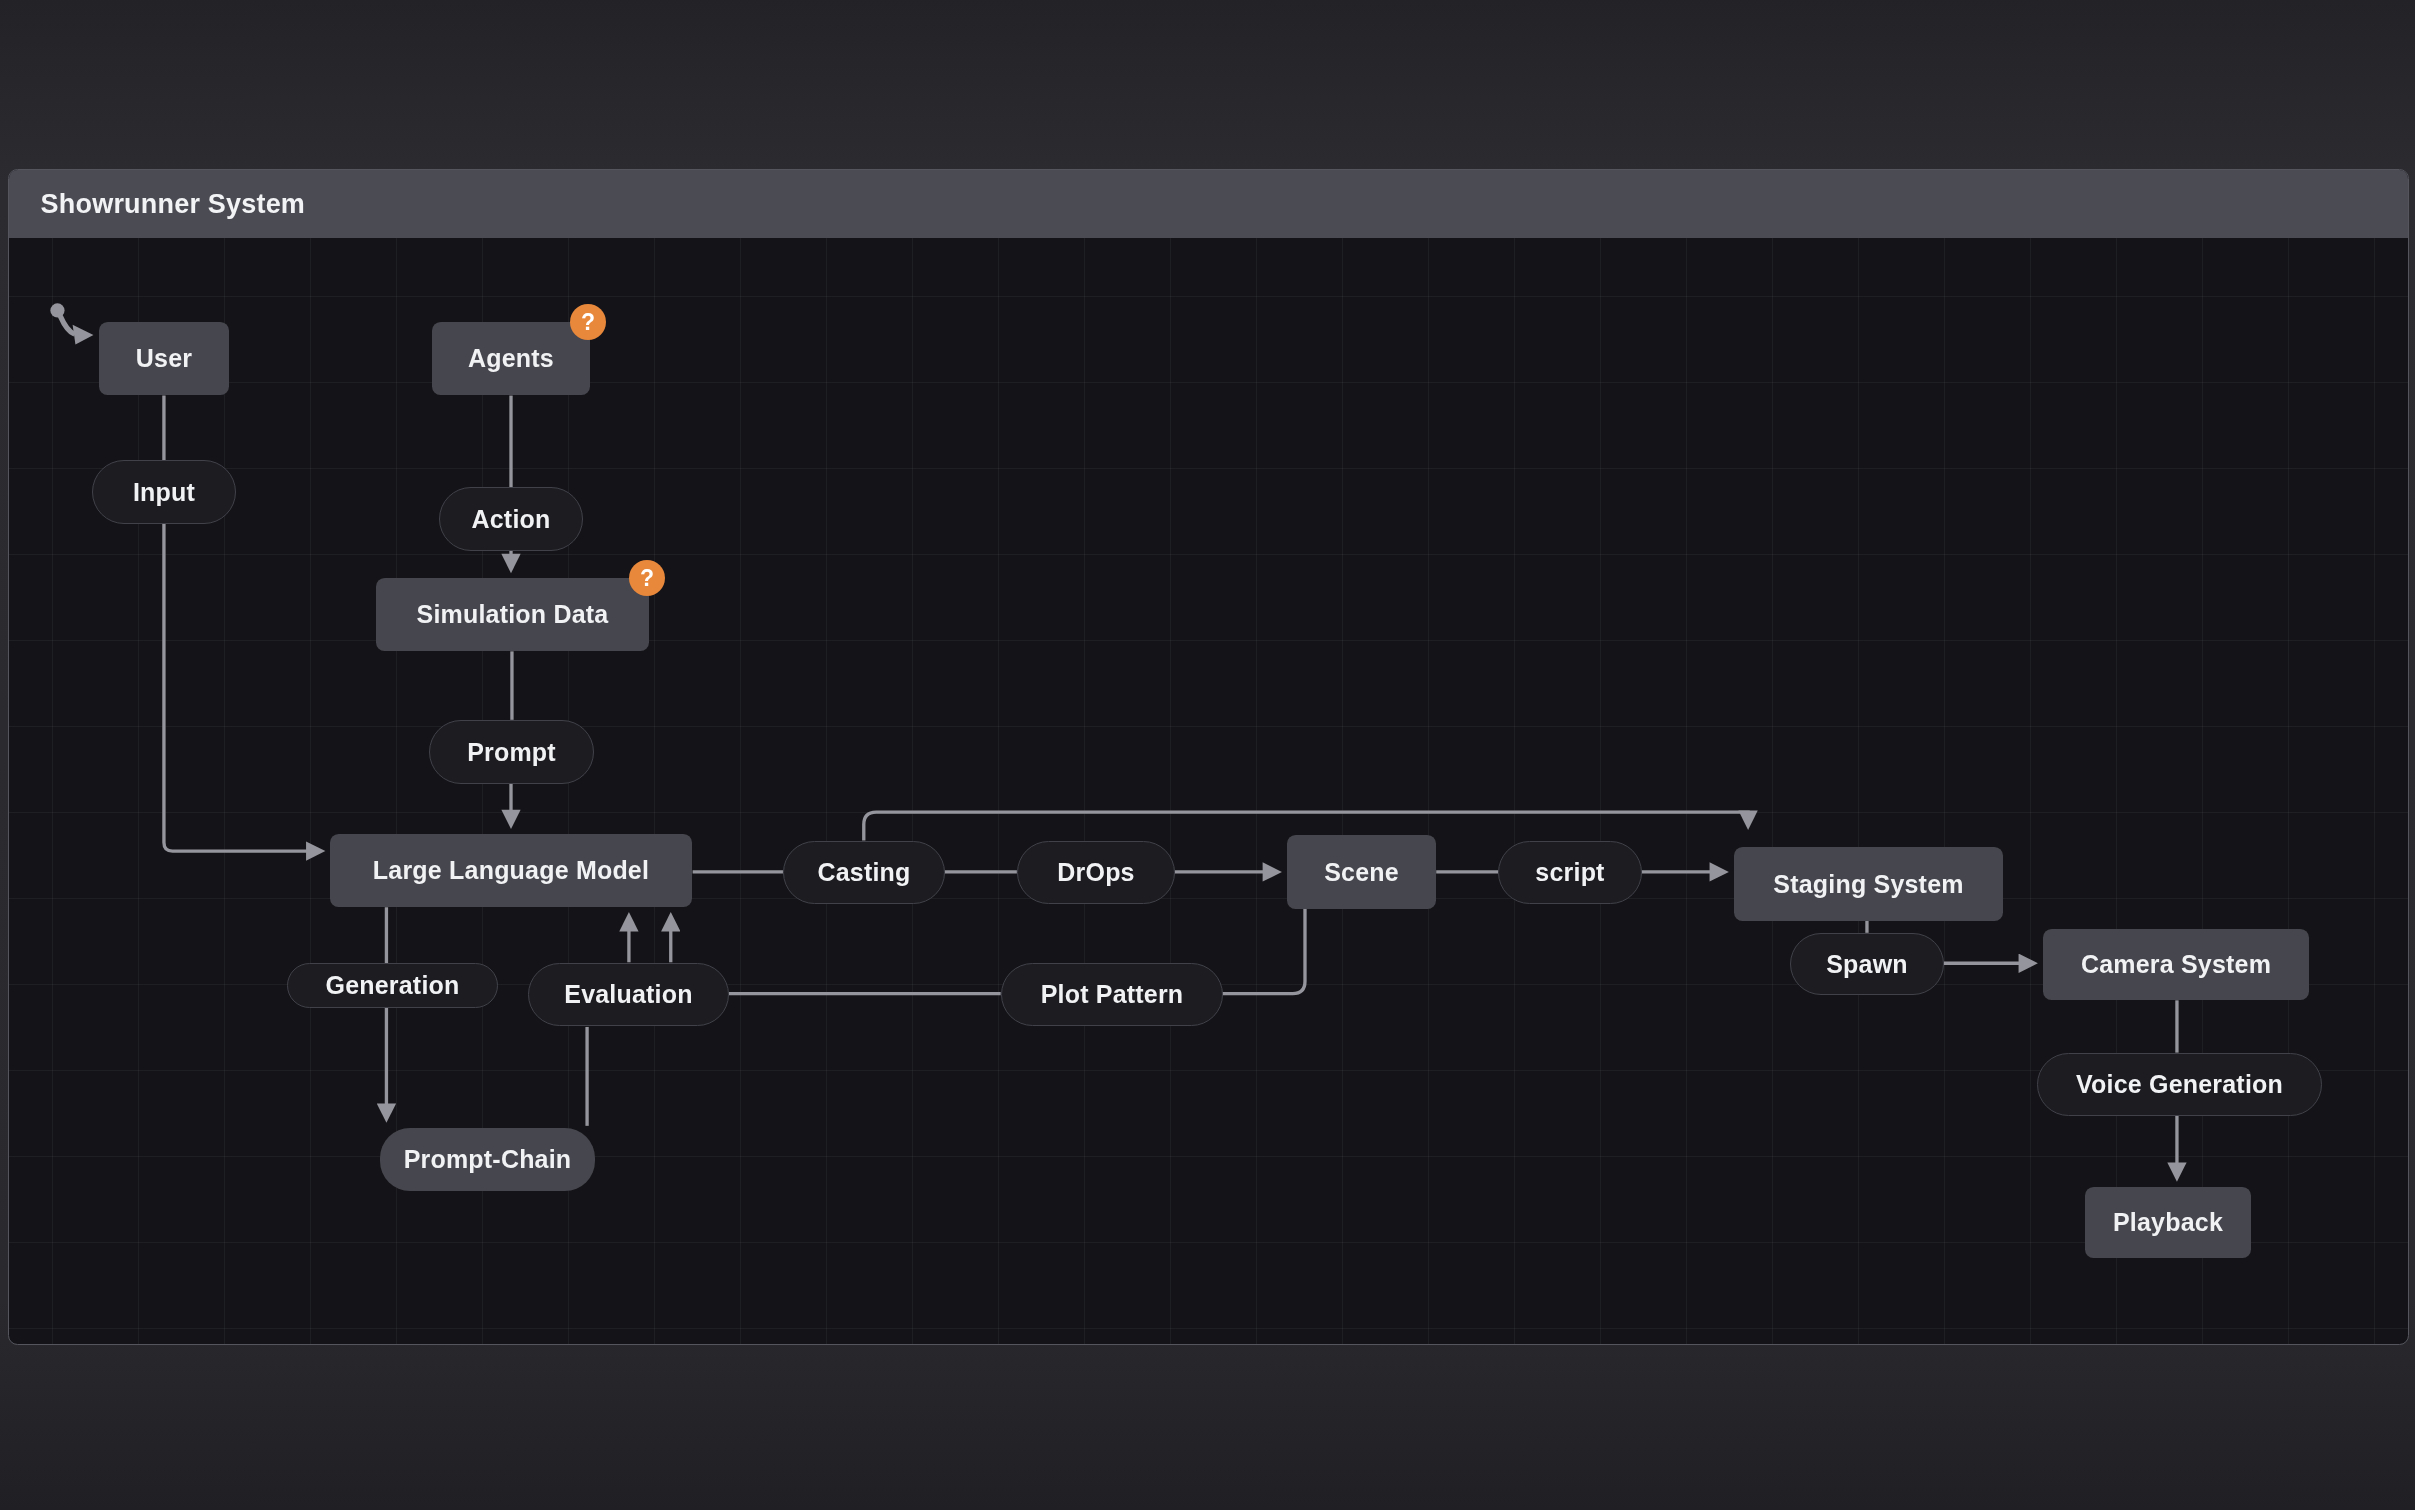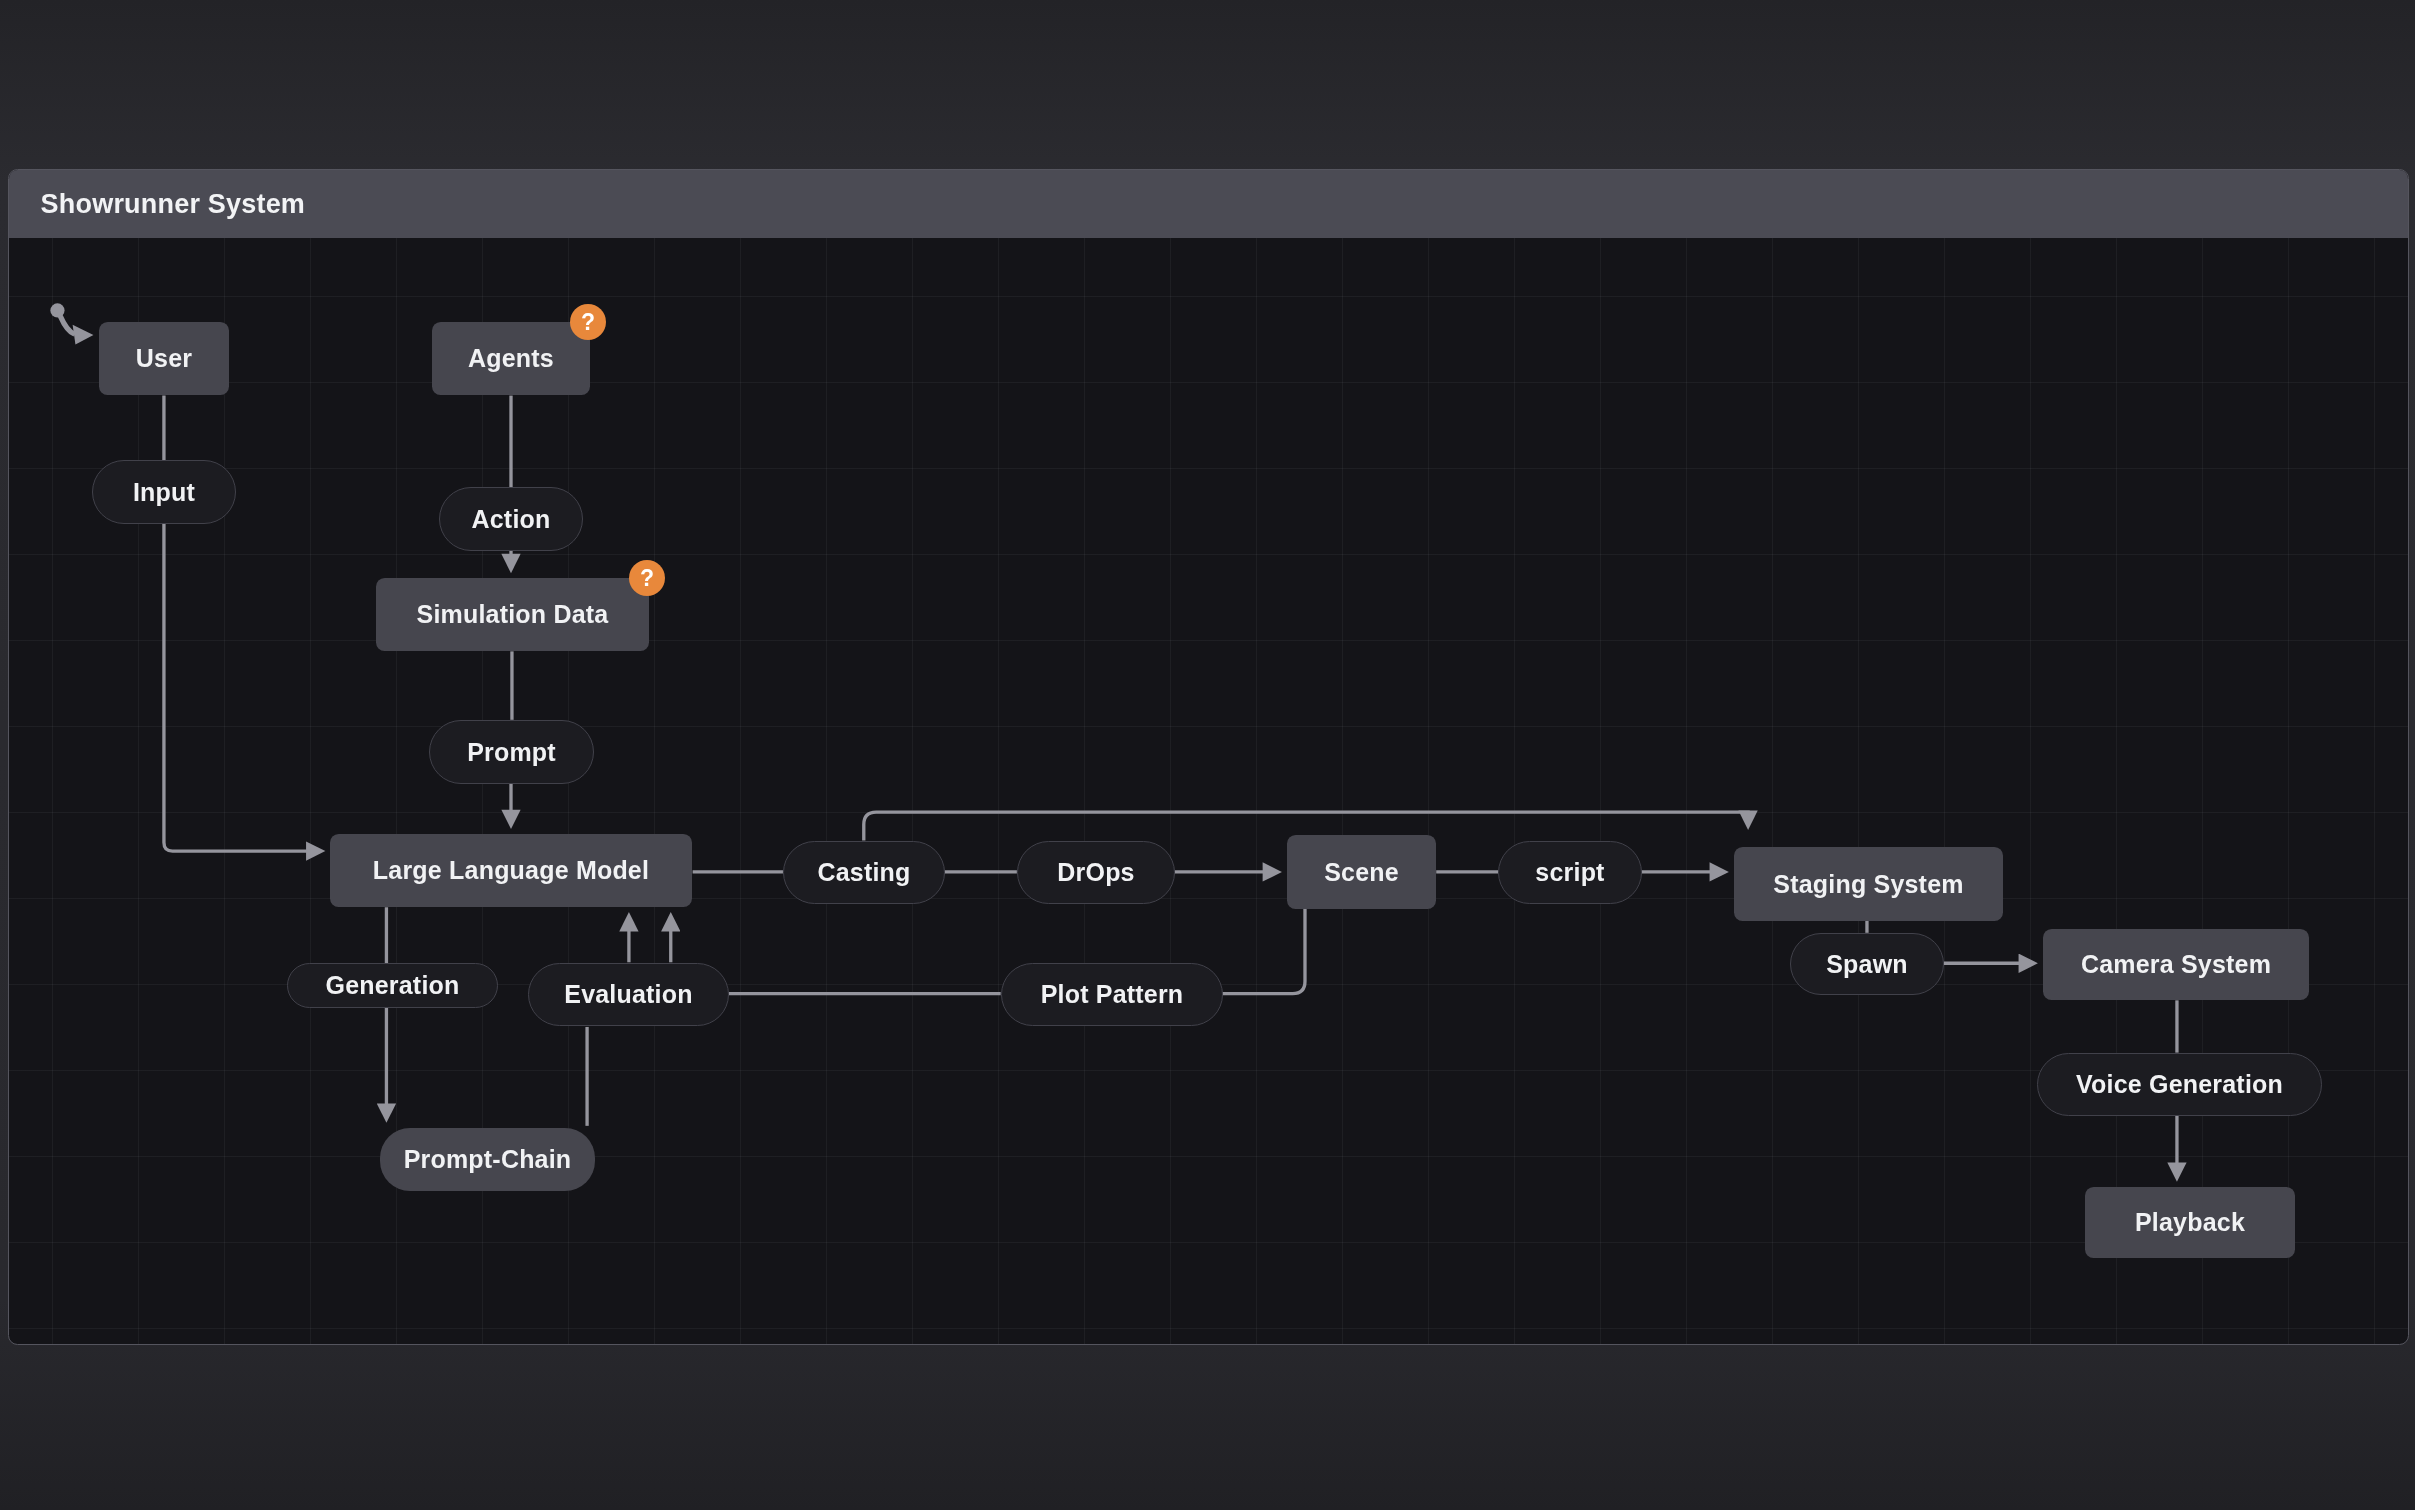--- a/index.html
+++ b/index.html
@@ -150,21 +150,21 @@
       </div>
       <div class="node pill" style="left: 1790px; top: 933px; width: 154px; height: 62px;">
         <span>Spawn</span>
       </div>
       <div class="node box" style="left: 2043px; top: 929px; width: 266px; height: 71px;">
         <span>Camera System</span>
       </div>
       <div class="node pill" style="left: 2037px; top: 1053px; width: 285px; height: 63px; justify-content: center;">
         <span>Voice Generation</span>
       </div>
-      <div class="node box" style="left: 2085px; top: 1187px; width: 210px; height: 71px;">
+      <div class="node box" style="left: 2085px; top: 1187px; width: 166px; height: 71px;">
         <span>Playback</span>
       </div>
     </div>
 
   <svg class="pointer-icon" viewBox="0 0 56 56">
     <circle cx="10" cy="10" r="7.5" fill="#95959d"></circle>
     <path d="M13 16 Q20 32 28 35" stroke="#95959d" stroke-width="5.5" fill="none"></path>
     <path d="M26 25 L48 36 L29 46 Z" fill="#95959d"></path>
   </svg>
 

